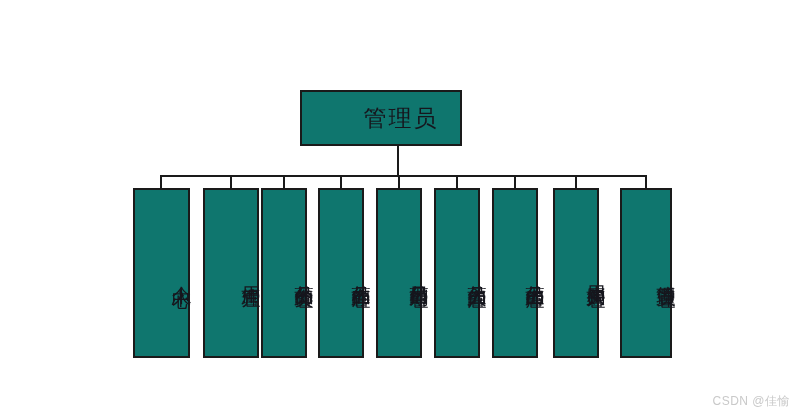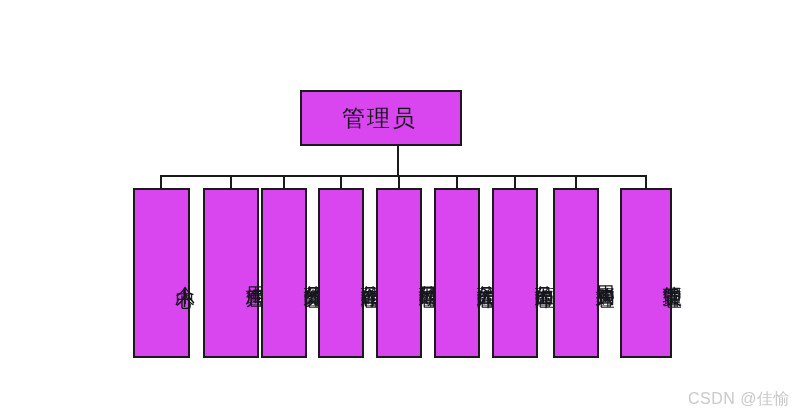--- a/index.html
+++ b/index.html
@@ -21,23 +21,24 @@
     top: 0;
     width: 802px;
     height: 418px;
   }
 
   
   .node {
     position: absolute;
     box-sizing: border-box;
     border: 2px solid #1a1a1a;
-    background: #d946ef;
+    background: #0f766e;
     display: flex;
     align-items: center;
+    justify-content: center;
     padding-left: 40px;
   }
 
   .root-node {
     left: 300px;
     top: 90px;
     width: 162px;
     height: 56px;
   }
 
@@ -90,21 +91,21 @@
     top: 175px;
     height: 14px;
   }
 
   
   #watermark {
     position: absolute;
     right: 12px;
     bottom: 8px;
     font-family: "Liberation Sans", sans-serif;
-    font-size: 16px;
+    font-size: 12px;
     color: #c9c9c9;
     letter-spacing: 0.5px;
     white-space: nowrap;
   }
 </style>
 </head>
 <body>
 
 <div id="diagram-canvas">
 

